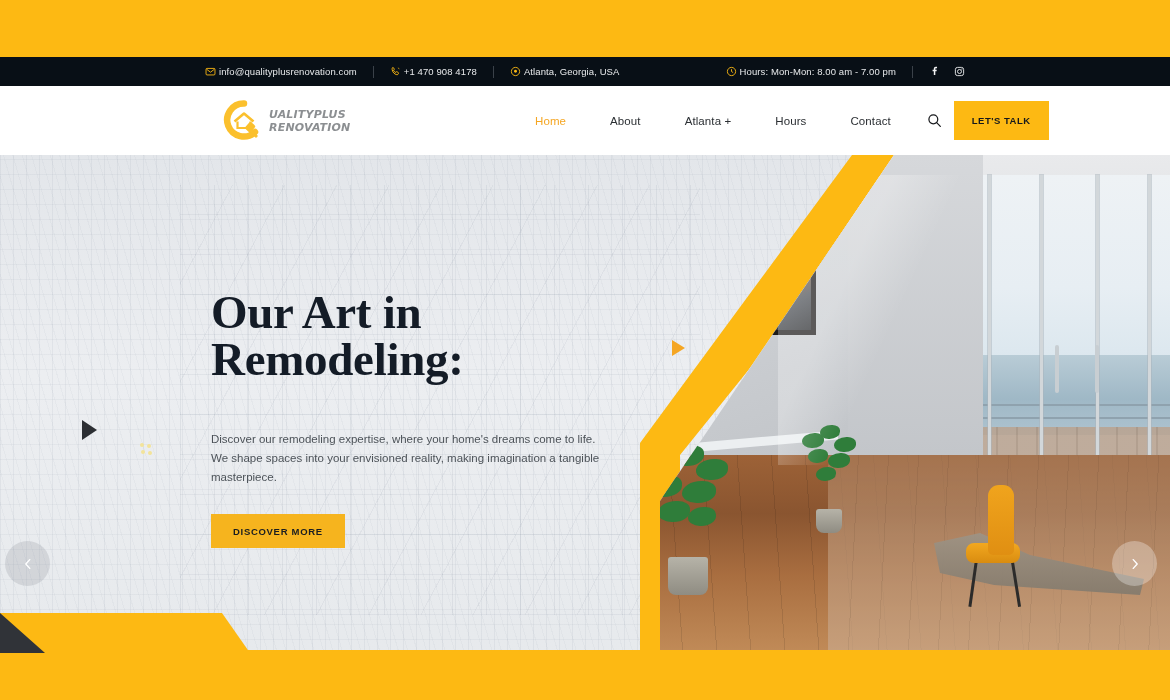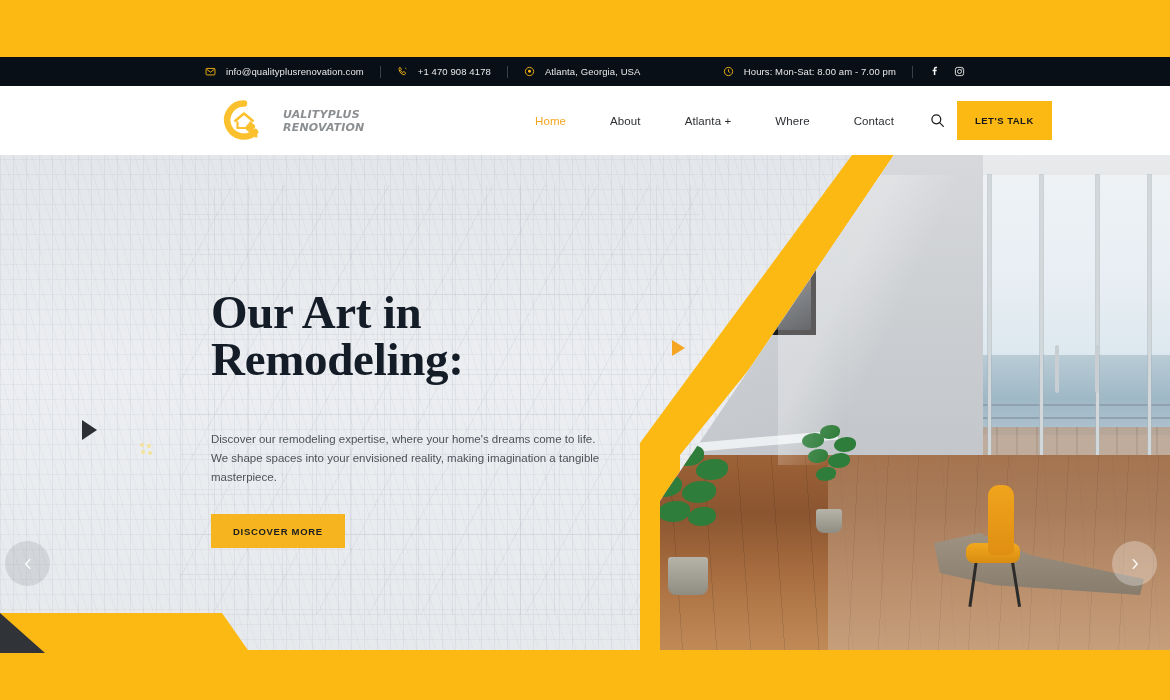--- a/index.html
+++ b/index.html
@@ -20,38 +20,38 @@
   .info-bar {
     position:absolute; left:0; top:57px; width:1170px; height:29px;
     background:#080f16;
     display:flex; align-items:center; justify-content:center;
   }
   .info-inner {
     width:760px; display:flex; align-items:center; height:29px;
     position:relative;
   }
   .info-item {
-    display:flex; align-items:center; gap:10px;
+    display:flex; align-items:center; gap:3px;
     color:#e8eaec; font-size:9.5px; letter-spacing:.1px; white-space:nowrap;
   }
   .info-item .ic { color:#FDB913; display:inline-flex; align-items:center; }
   .info-item .ic svg { display:block; }
   .vdiv { width:1px; height:12px; background:#3a4149; margin:0 16px; flex:0 0 auto; }
   .spacer { flex:1 1 auto; }
   .social { display:flex; align-items:center; gap:14px; color:#f2f3f4; }
   .social span { display:inline-flex; align-items:center; }
 
   
   .navbar {
     position:absolute; left:0; top:86px; width:1170px; height:69px;
     background:#ffffff; z-index:20;
   }
   .logo-wrap {
     position:absolute; left:222px; top:14px;
-    display:flex; align-items:center; gap:20px;
+    display:flex; align-items:center; gap:6px;
   }
   .logo-mark { width:44px; height:42px; position:relative; }
   .logo-text {
     display:flex; flex-direction:column; justify-content:center;
     margin-left:-3px;
   }
   .logo-text .l1 {
     font-family:"DejaVu Sans", sans-serif;
     font-size:11px; font-weight:700; color:#8c8f92; letter-spacing:.2px;
     font-style:italic; line-height:13px;
@@ -344,21 +344,21 @@
 
     <div class="spacer"></div>
 
     <div class="info-item">
       <span class="ic">
         <svg width="11" height="11" viewBox="0 0 16 16" fill="none" stroke="#FDB913" stroke-width="1.3">
           <circle cx="8" cy="8" r="6"></circle>
           <path d="M8 4.6V8l2.4 1.6"></path>
         </svg>
       </span>
-      <span>Hours: Mon-Sat: 8.00 am - 7.00 pm</span>
+      <span>Hours: Mon-Mon: 8.00 am - 7.00 pm</span>
     </div>
 
     <div class="vdiv"></div>
 
     <div class="social">
       <span>
         <svg width="11" height="11" viewBox="0 0 16 16" fill="#f2f3f4">
           <path d="M10.4 3.1h1.3V1.2C11.4 1.1 10.7 1 9.9 1 8.2 1 7 2 7 3.9v1.6H5.2V7.7H7V13h2.2V7.7h1.8l.3-2.2H9.2V4.1c0-.6.2-1 1.2-1z"></path>
         </svg>
       </span>
@@ -389,21 +389,21 @@
     <div class="logo-text">
       <span class="l1">UALITYPLUS</span>
       <span class="l2">RENOVATION</span>
     </div>
   </div>
 
   <div class="nav-menu">
     <span class="nav-link active">Home</span>
     <span class="nav-link">About</span>
     <span class="nav-link">Atlanta +</span>
-    <span class="nav-link">Where</span>
+    <span class="nav-link">Hours</span>
     <span class="nav-link">Contact</span>
 
     <span class="nav-search">
       <svg width="15" height="15" viewBox="0 0 18 18" fill="none" stroke="#17191c" stroke-width="1.5">
         <circle cx="7.6" cy="7.6" r="5.3"></circle>
         <path d="M11.6 11.6 L16 16" stroke-linecap="round"></path>
       </svg>
     </span>
 
     <button class="lets-talk">LET'S TALK</button>

